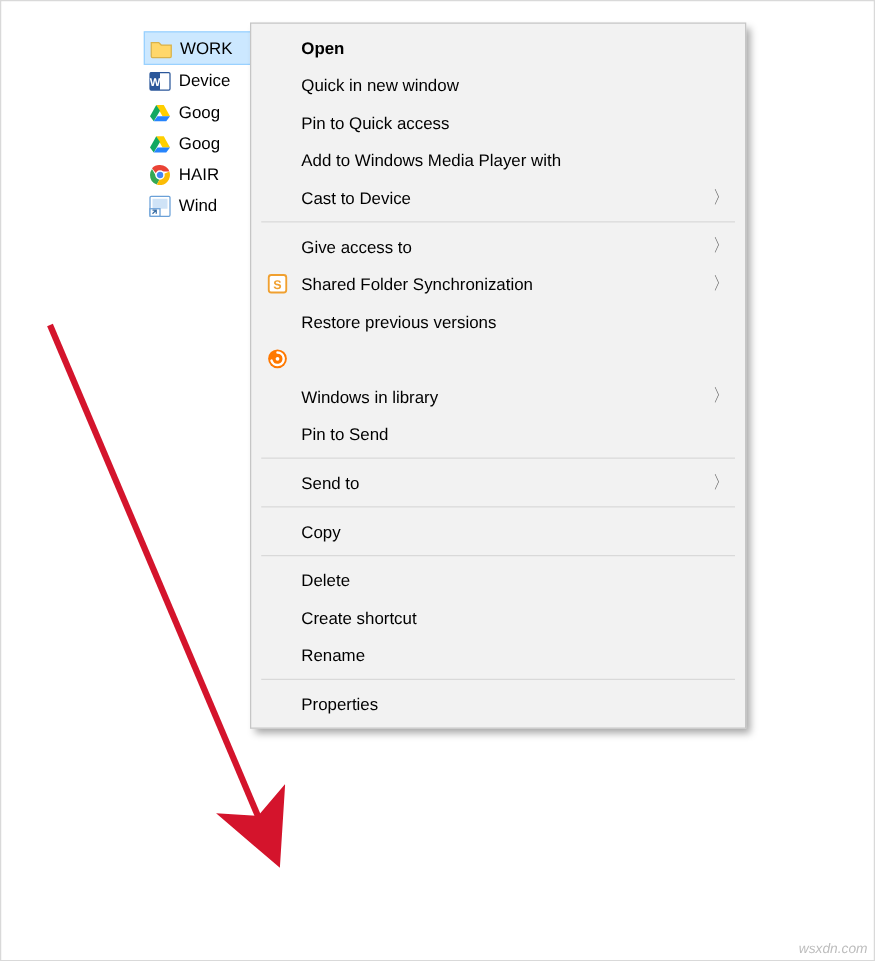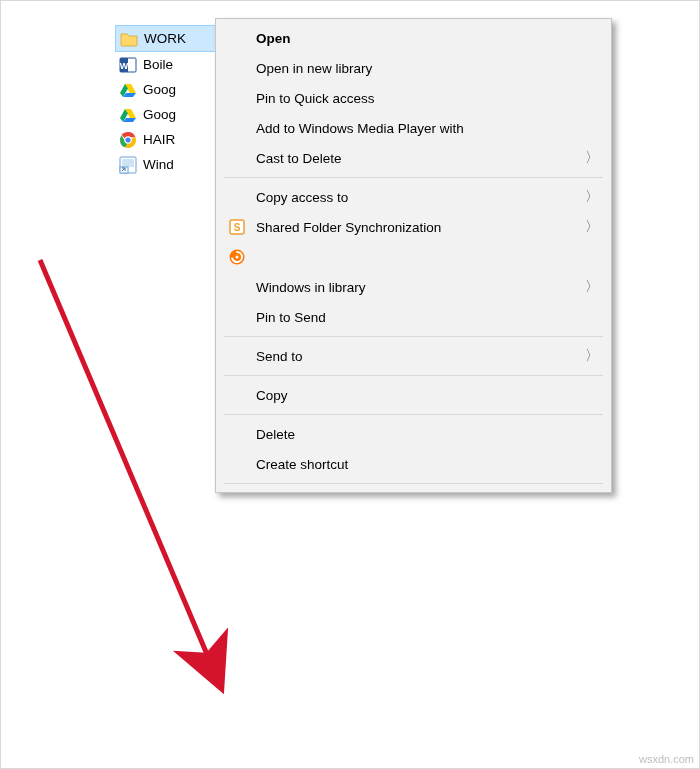--- a/index.html
+++ b/index.html
@@ -45,21 +45,20 @@
   
   .context-menu {
     position: absolute;
     left: 200px;
     top: 18px;
     width: 395px;
     background: #f2f2f2;
     border: 1px solid #c6c6c6;
     box-shadow: 4px 4px 6px rgba(0,0,0,0.35);
     padding: 4px 0;
-    margin-left: 15px;
   }
   .menu-item {
     display: flex;
     align-items: center;
     height: 30px;
     padding: 0 14px 0 8px;
   }
   .menu-item .micon {
     width: 26px;
     display: inline-flex;
@@ -98,20 +97,21 @@
     width: 698px; height: 767px;
     border: 1px solid #d9d9d9;
     pointer-events:none;
   }
   .watermark {
     position:absolute;
     right:6px;
     bottom:4px;
     font-size:11px;
     color:#bdbdbd;
+    font-style:italic;
   }
 </style>
 </head>
 <body>
 
 <div class="frame"></div>
 
 <div class="file-list">
 
   <div class="file-item selected" style="width:340px">
@@ -124,21 +124,21 @@
   </div>
 
   <div class="file-item">
     <span class="icon">
       <svg width="18" height="18" viewBox="0 0 18 18">
         <rect x="1" y="2" width="16" height="14" rx="1" fill="#fff" stroke="#2b579a"></rect>
         <rect x="1" y="2" width="8" height="14" fill="#2b579a"></rect>
         <text x="5" y="13" font-size="9" fill="#fff" text-anchor="middle" font-family="Arial" font-weight="bold">W</text>
       </svg>
     </span>
-    <span class="label">Boile</span>
+    <span class="label">Device</span>
   </div>
 
   <div class="file-item">
     <span class="icon">
       <svg width="18" height="18" viewBox="0 0 18 18">
         <polygon points="6,3 12,3 17,12 11,12" fill="#ffcf00"></polygon>
         <polygon points="6,3 1,12 4,16 9,7.5" fill="#11a861"></polygon>
         <polygon points="17,12 14,16 4,16 7,12" fill="#2684fc"></polygon>
       </svg>
     </span>
@@ -183,52 +183,56 @@
 </div>
 
 <div class="context-menu">
 
   <div class="menu-item bold">
     <span class="micon"></span>
     <span class="mlabel">Open</span>
   </div>
   <div class="menu-item">
     <span class="micon"></span>
-    <span class="mlabel">Open in new library</span>
+    <span class="mlabel">Quick in new window</span>
   </div>
   <div class="menu-item">
     <span class="micon"></span>
     <span class="mlabel">Pin to Quick access</span>
   </div>
   <div class="menu-item">
     <span class="micon"></span>
     <span class="mlabel">Add to Windows Media Player with</span>
   </div>
   <div class="menu-item">
     <span class="micon"></span>
-    <span class="mlabel">Cast to Delete</span>
-    <span class="arrow">〉</span>
-  </div>
-
-  <div class="menu-sep"></div>
-
-  <div class="menu-item">
-    <span class="micon"></span>
-    <span class="mlabel">Copy access to</span>
+    <span class="mlabel">Cast to Device</span>
+    <span class="arrow">〉</span>
+  </div>
+
+  <div class="menu-sep"></div>
+
+  <div class="menu-item">
+    <span class="micon"></span>
+    <span class="mlabel">Give access to</span>
     <span class="arrow">〉</span>
   </div>
   <div class="menu-item">
     <span class="micon">
       <svg width="18" height="18" viewBox="0 0 18 18">
         <rect x="2" y="2" width="14" height="14" rx="2" fill="#fff" stroke="#f0a030" stroke-width="1.5"></rect>
         <text x="9" y="13" font-size="10" fill="#f0a030" text-anchor="middle" font-weight="bold">S</text>
       </svg>
     </span>
     <span class="mlabel">Shared Folder Synchronization</span>
     <span class="arrow">〉</span>
+  </div>
+  <div class="menu-item">
+    <span class="micon"></span>
+    <span class="mlabel">Restore previous versions</span>
   </div>
   <div class="menu-item">
     <span class="micon">
       <svg width="18" height="18" viewBox="0 0 18 18">
         <circle cx="9" cy="9" r="7.5" fill="#ff7800"></circle>
         <path d="M9 4 a5 5 0 1 1 -4.8 6.5" fill="none" stroke="#fff" stroke-width="2" stroke-linecap="round"></path>
         <circle cx="9" cy="9" r="1.5" fill="#fff"></circle>
       </svg>
     </span>
   </div>
@@ -260,23 +264,31 @@
   <div class="menu-sep"></div>
 
   <div class="menu-item">
     <span class="micon"></span>
     <span class="mlabel">Delete</span>
   </div>
   <div class="menu-item">
     <span class="micon"></span>
     <span class="mlabel">Create shortcut</span>
   </div>
-
-  <div class="menu-sep"></div>
-
+  <div class="menu-item">
+    <span class="micon"></span>
+    <span class="mlabel">Rename</span>
+  </div>
+
+  <div class="menu-sep"></div>
+
+  <div class="menu-item">
+    <span class="micon"></span>
+    <span class="mlabel">Properties</span>
+  </div>
 </div>
 
 <svg class="anno-arrow" width="230" height="470">
   <defs>
     <marker id="ah" markerWidth="14" markerHeight="14" refX="10" refY="6" orient="auto">
       <path d="M0,0 L12,6 L0,12 L3,6 z" fill="#d4142c"></path>
     </marker>
   </defs>
   <line x1="30" y1="20" x2="210" y2="445" stroke="#d4142c" stroke-width="5" marker-end="url(#ah)"></line>
 </svg>

